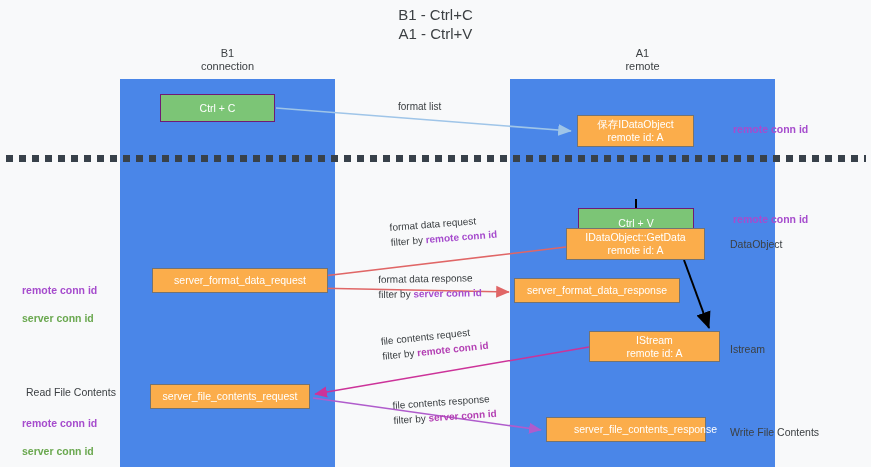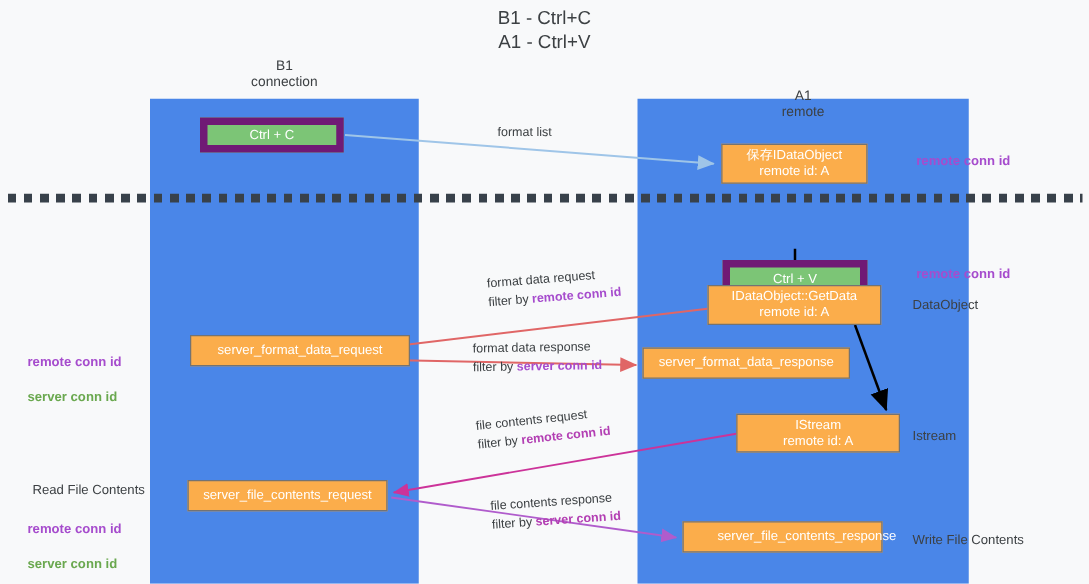--- a/index.html
+++ b/index.html
@@ -20,36 +20,36 @@
   #title{
     position:absolute;left:0;top:5px;width:871px;
     text-align:center;font-size:15px;color:#3c4043;line-height:19px;
     white-space:pre-line;
   }
   .lane-head{
     position:absolute;text-align:center;font-size:11px;color:#3c4043;
     line-height:13px;white-space:pre-line;
   }
   #head-b1{left:120px;top:47px;width:215px;}
-  #head-a1{left:510px;top:47px;width:265px;margin-top:24px;}
+  #head-a1{left:510px;top:47px;width:265px;}
 
   
   #divider{
     position:absolute;left:6px;top:155px;width:860px;height:7px;
     background-image:repeating-linear-gradient(to right,#38414a 0 7px,rgba(0,0,0,0) 7px 13px);
   }
 
   
   .node{
     position:absolute;box-sizing:border-box;
     display:flex;align-items:center;justify-content:center;
     text-align:center;color:#ffffff;font-size:10.5px;line-height:13px;
     white-space:pre-line;
   }
-  .green{background:#7cc576;border:6px solid #701a75;}
+  .green{background:#7cc576;border:1px solid #701a75;}
   .orange{background:#fbad4b;border:1px solid #737373;}
 
   #n-ctrlc{left:160px;top:94px;width:115px;height:28px;}
   #n-save{left:577px;top:115px;width:117px;height:32px;}
   #n-ctrlv{left:578px;top:172px;width:116px;height:30px;margin-top:36px;}
   #n-getdata{left:566px;top:228px;width:139px;height:32px;}
   #n-sfdreq{left:152px;top:268px;width:176px;height:25px;}
   #n-sfdresp{left:514px;top:278px;width:166px;height:25px;}
   #n-istream{left:589px;top:331px;width:131px;height:31px;}
   #n-sfcreq{left:150px;top:384px;width:160px;height:25px;}

